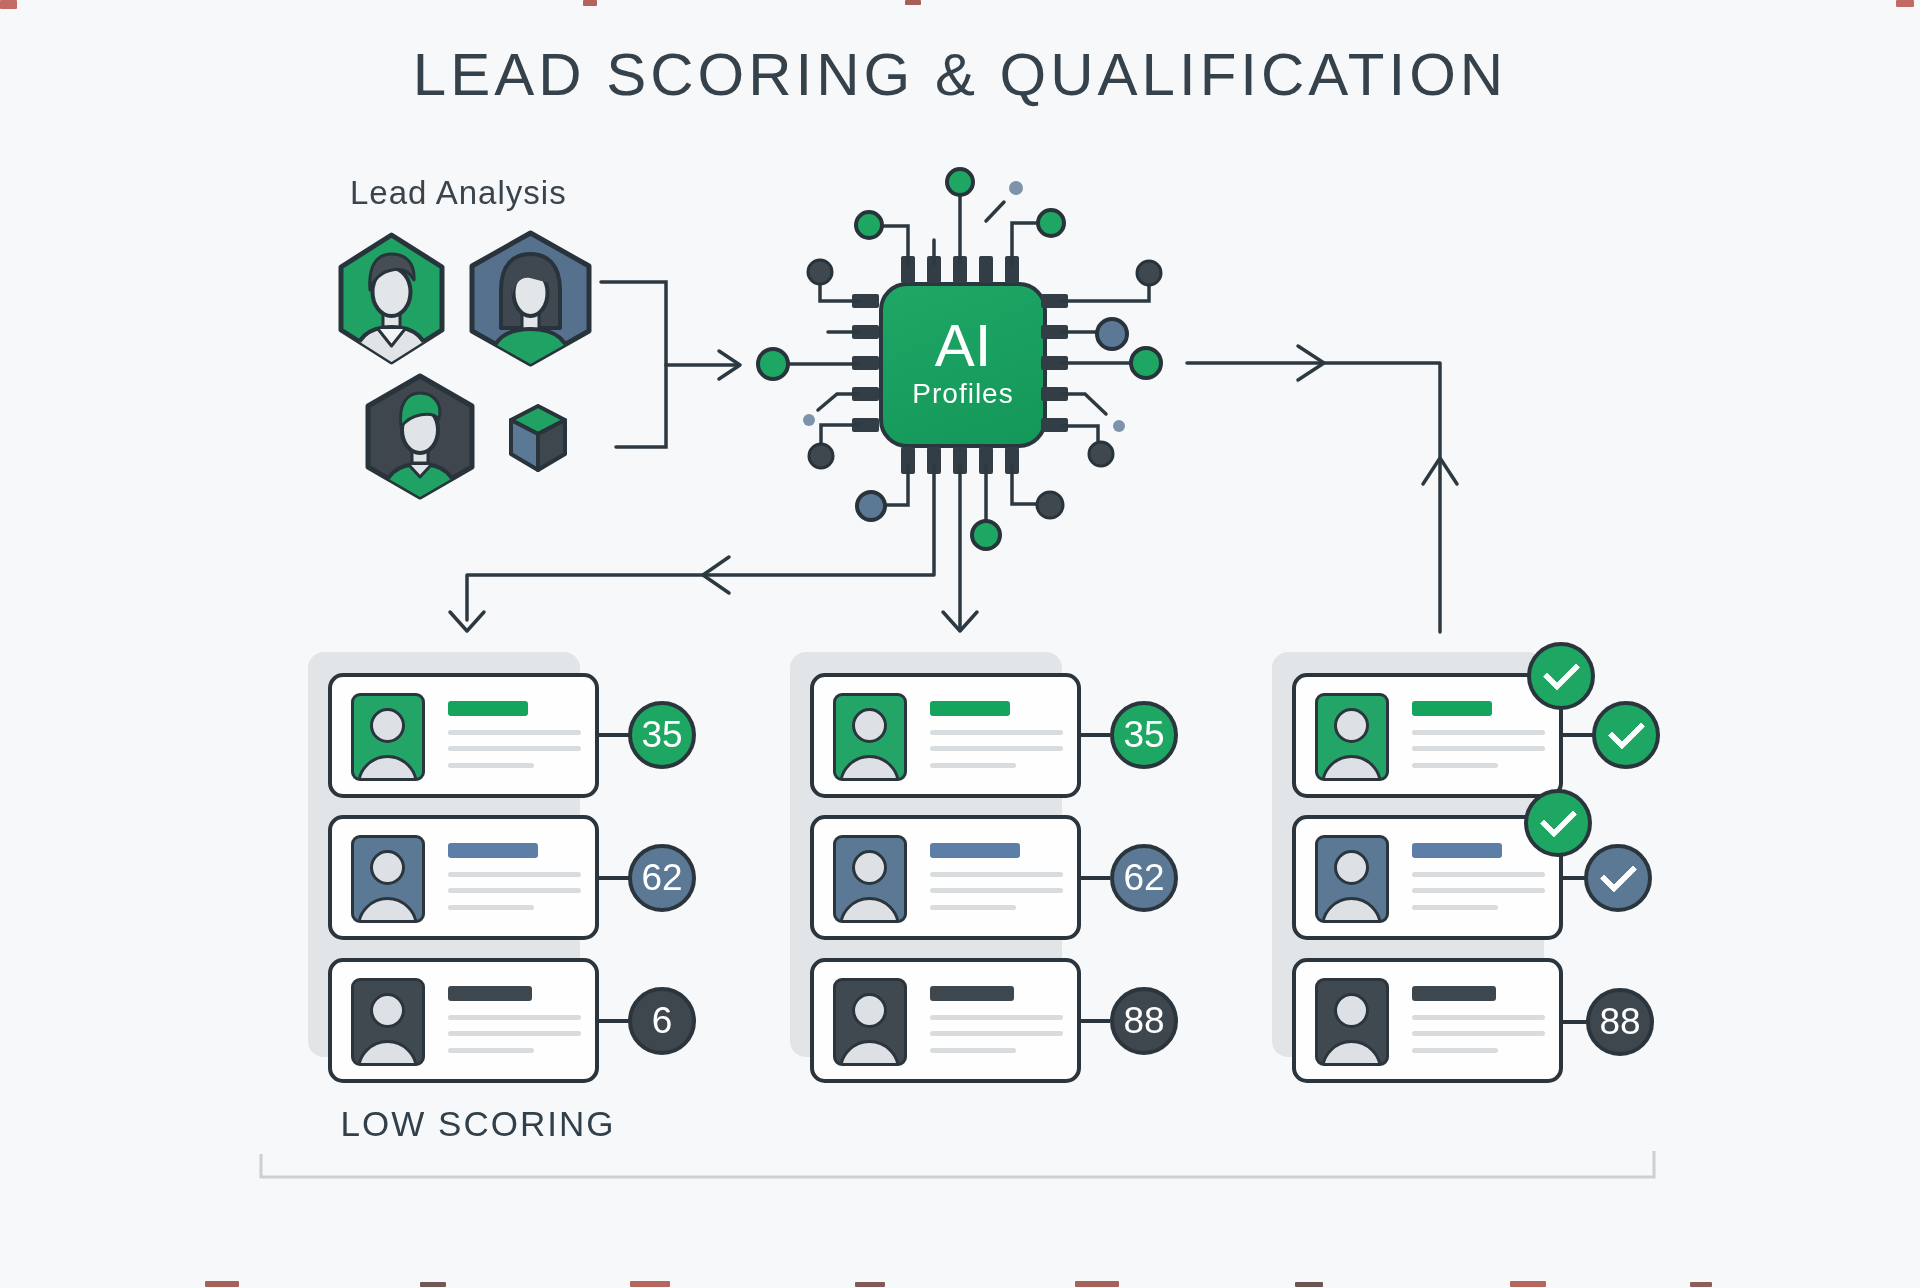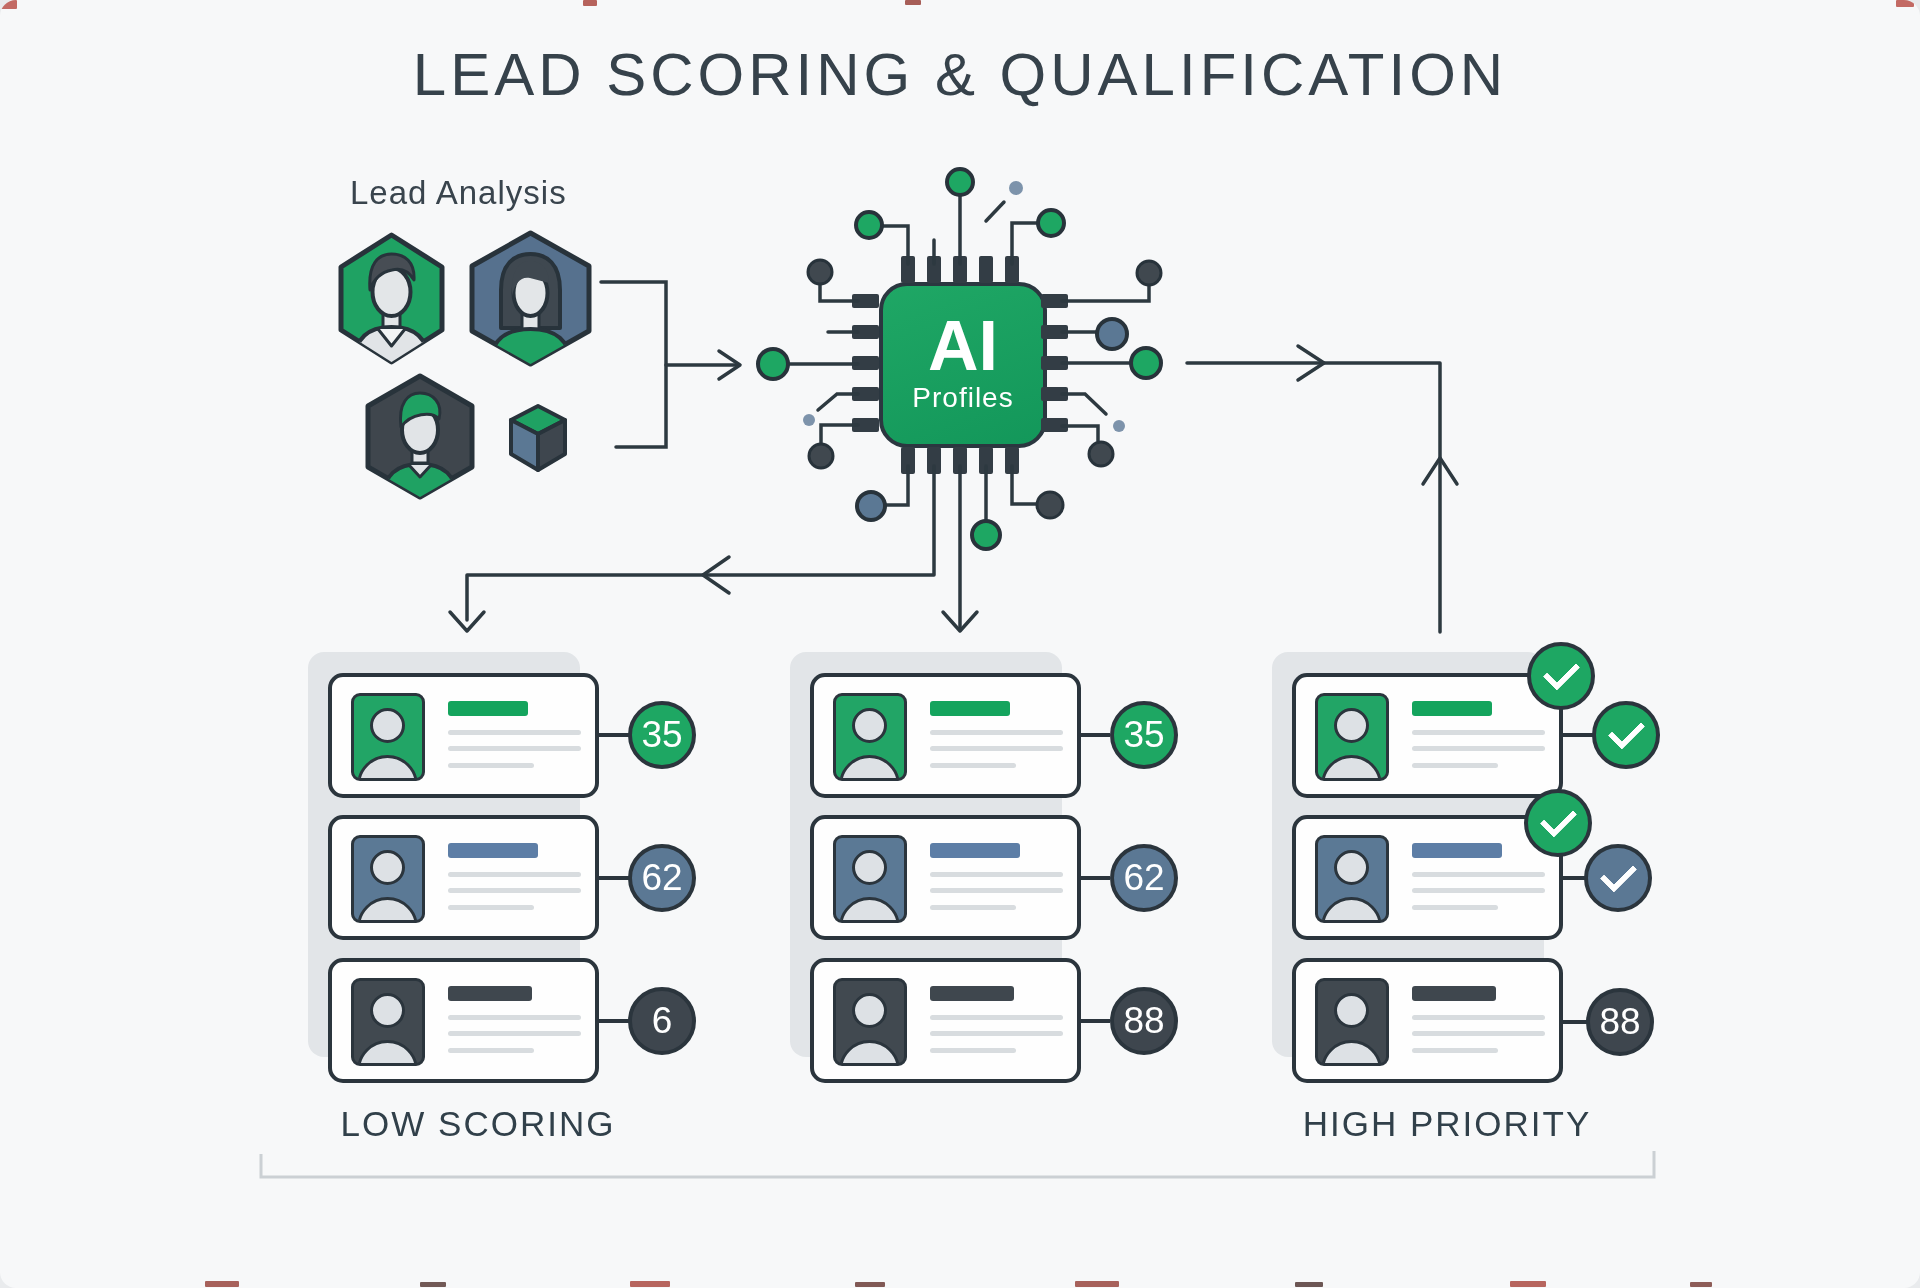--- a/index.html
+++ b/index.html
@@ -1,32 +1,32 @@
 <!DOCTYPE html>
 <html style="--green: #1ea763; --blue: #5b7894; --dark: #3e464e; --outline: #2b353d; --line: #2d3940; --shadow: #e2e5e8; --bg: #f7f8f9; --label: #31404a; --bracket: #cbd0d4;"><head>
 <meta charset="utf-8">
 <style>
   html,body{margin:0;padding:0;background:#e9ebed;}
   .canvas{position:relative;width:1920px;height:1288px;background:var(--bg,#f7f8f9);
-    font-family:"Liberation Sans",sans-serif;overflow:hidden;border-radius:16px;}
+    font-family:"Liberation Sans",sans-serif;overflow:hidden;}
   
   .title{position:absolute;top:40px;left:0;right:0;text-align:center;
     font-size:60px;font-weight:500;letter-spacing:4px;color:#36424b;white-space:nowrap;}
   .lead-label{position:absolute;left:350px;top:174px;font-size:33px;letter-spacing:1px;color:#39444d;}
   .footer-label{position:absolute;top:1198px;left:0;right:0;text-align:center;
     font-size:37px;letter-spacing:3px;color:#2e3b44;}
   .col-label{position:absolute;top:452px;transform:translateX(-50%);
     font-size:35px;letter-spacing:2px;color:var(--label,#31404a);white-space:nowrap;}
   
   .fig{position:absolute;}
   
   .chip{position:absolute;left:879px;top:282px;width:168px;height:166px;box-sizing:border-box;
     background:linear-gradient(160deg,#1fa765,#13975a);border:4px solid #2b3740;border-radius:28px;
     display:flex;flex-direction:column;align-items:center;justify-content:center;z-index:2;}
-  .chip .big{color:#fff;font-size:70px;line-height:.88;font-weight:700;}
+  .chip .big{color:#fff;font-size:60px;line-height:.88;font-weight:400;}
   .chip .small{color:#fff;font-size:28px;letter-spacing:1px;margin-top:5px;}
   
   .overlay{position:absolute;left:0;top:0;z-index:3;pointer-events:none;}
   .trace{stroke:var(--line,#2d3940);stroke-width:3.5;fill:none;stroke-linecap:round;}
   .arrow{stroke:var(--line,#2d3940);stroke-width:3.5;fill:none;stroke-linecap:round;stroke-linejoin:round;}
   .connector{stroke:var(--outline,#2b353d);stroke-width:4;fill:none;}
   .leg{fill:#333d45;}
   .bracket-gray{stroke:var(--bracket,#cbd0d4);stroke-width:3;fill:none;}
   .dot-g{fill:var(--green,#1ea763);stroke:#28333b;stroke-width:4;}
   .dot-d{fill:#40484f;stroke:#28333b;stroke-width:3;}
@@ -311,21 +311,20 @@
        </div>
        <div class="titlebar"></div>
        <div class="cline l1"></div>
        <div class="cline l2"></div>
        <div class="cline l3"></div>
       </div>
       <div class="badge dark" style="left: 320px; top: 335px;">88</div>
     </div>
   <div class="col" data-column="high">
     <div class="stack-shadow"></div>
-    <div class="col-label">HIGH PRIORITY</div>
   <div class="card tier-green" style="top: 21px;">
         <div class="avatar">
          <span class="head"></span>
          <span class="shoulders"></span>
        </div>
        <div class="titlebar"></div>
        <div class="cline l1"></div>
        <div class="cline l2"></div>
        <div class="cline l3"></div>
       </div>

